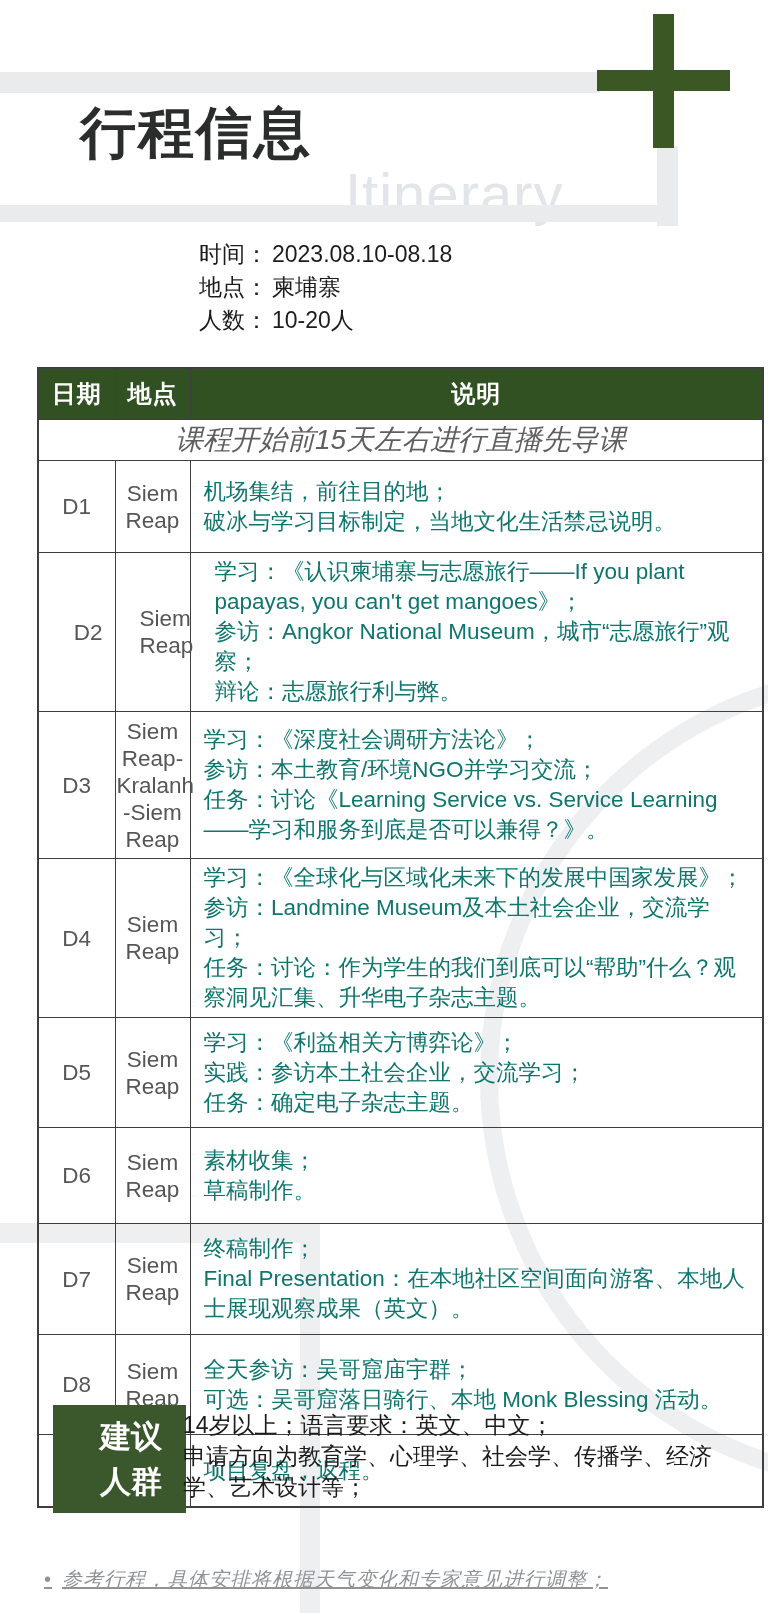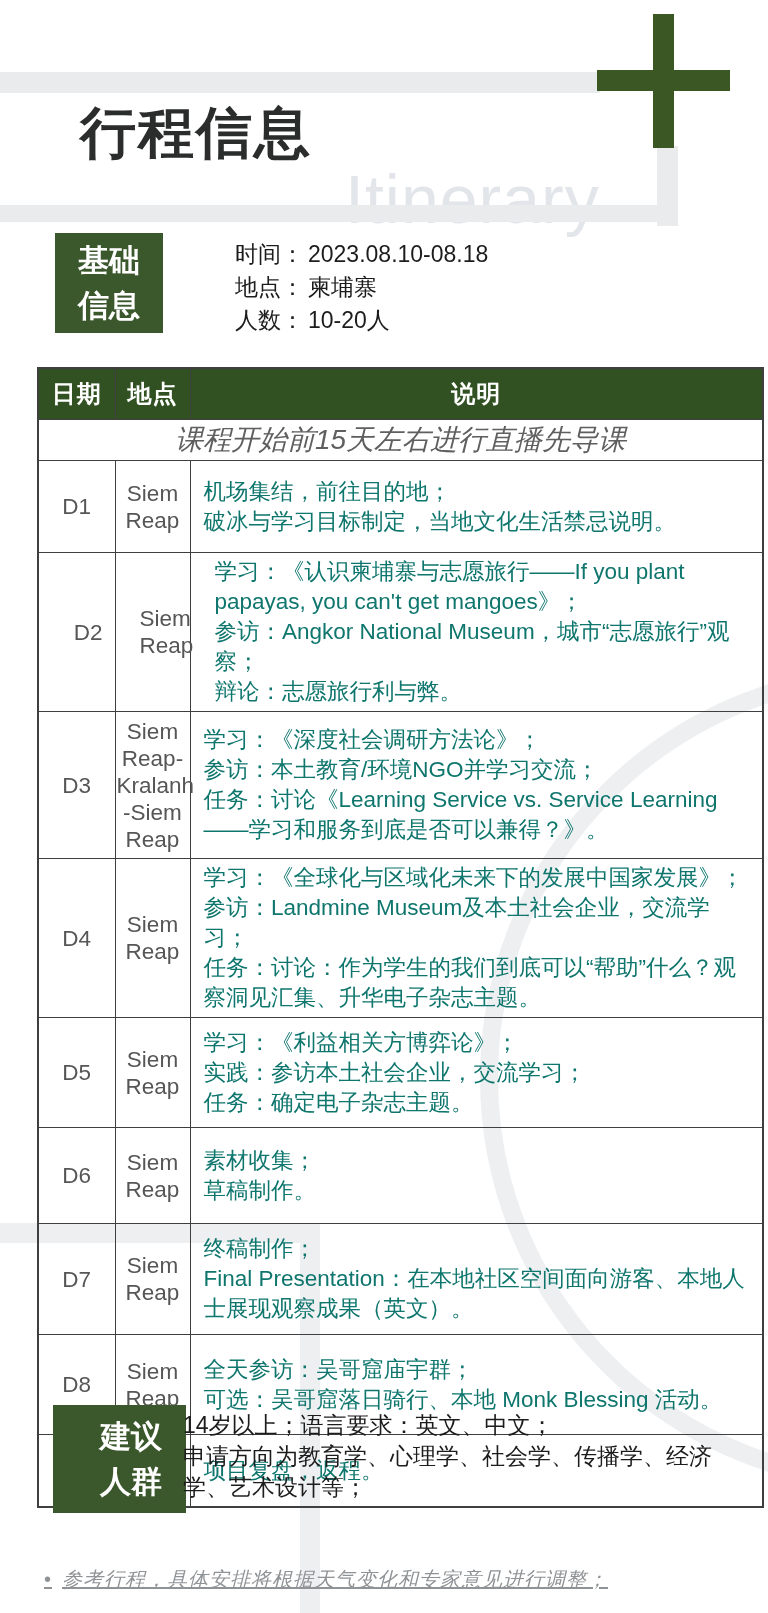--- a/index.html
+++ b/index.html
@@ -6,41 +6,41 @@
   body{font-family:"Liberation Sans","DejaVu Sans",sans-serif;background:#ffffff;}
   .page{position:relative;width:768px;height:1613px;background:#ffffff;overflow:hidden;}
 
   
   .band{position:absolute;background:#e9ebed;}
   .band-a{left:0;top:72px;width:600px;height:21px;}
   .band-b{left:0;top:205px;width:678px;height:17px;}
   .strip-tr{left:657px;top:146px;width:21px;height:80px;}
   .plus-v{position:absolute;left:653px;top:14px;width:21px;height:134px;background:#3b5723;}
   .plus-h{position:absolute;left:597px;top:70px;width:133px;height:21px;background:#3b5723;}
-  .watermark{position:absolute;left:345px;top:160px;font-size:68px;font-weight:400;
+  .watermark{position:absolute;left:345px;top:160px;font-size:58px;font-weight:400;
              color:#e2e5e9;letter-spacing:1px;white-space:nowrap;}
   .decor-square{position:absolute;left:-120px;top:1223px;width:400px;height:600px;
                 border:20px solid #edeff1;}
   .decor-circle{position:absolute;left:480px;top:665px;width:790px;height:790px;
                 border:18px solid #edeff1;border-radius:50%;}
 
   
   .page-title{position:absolute;left:80px;top:96px;font-size:56px;font-weight:700;
               color:#2a2d2b;letter-spacing:2px;}
 
   
   .green-box{position:absolute;background:#3b572c;color:#ffffff;font-weight:700;
              font-size:31px;line-height:45px;text-align:center;
              display:flex;align-items:center;justify-content:center;}
   .box-basic{left:55px;top:233px;width:108px;height:100px;}
   .box-basic .bx,.box-suggest .bx{width:70px;}
   .box-suggest{left:53px;top:1405px;width:110px;height:108px;padding-left:23px;}
   .info-list{position:absolute;left:199px;top:238px;font-size:23px;color:#1c1c1c;}
   .info-row{height:33px;line-height:33px;white-space:nowrap;}
-  .info-row .lbl{margin-right:4px;margin-left:36px;}
+  .info-row .lbl{margin-right:4px;}
 
   
   table.itin{position:absolute;left:37px;top:367px;width:725px;border-collapse:collapse;
              table-layout:fixed;background:transparent;border:2px solid #3f3f3f;}
   table.itin td,table.itin th{border:1px solid #3f3f3f;vertical-align:middle;}
   th.hdr{background:#315122;color:#ffffff;font-size:24px;font-weight:700;height:48px;
          letter-spacing:1px;}
   tr.note-row td{height:38px;text-align:center;font-style:italic;color:#5f5f5f;font-size:28px;}
   td.day,td.loc{text-align:center;color:#565656;font-size:22.5px;line-height:27px;padding:0 1px;}
   td.desc{color:#0f766e;font-size:22.5px;line-height:30px;padding:4px 8px 4px 13px;
@@ -65,23 +65,20 @@
   <div class="watermark">Itinerary</div>
   <div class="band band-b"></div>
   <div class="band strip-tr"></div>
   <div class="plus-v"></div>
   <div class="plus-h"></div>
   <div class="decor-square"></div>
   <div class="decor-circle"></div>
 
   <div class="page-title">行程信息</div>
 
-  <div class="green-box box-basic">
-    <div class="bx">基础信息</div>
-  </div>
   <div class="info-list">
     <div class="info-row">
       <span class="lbl">时间：</span><span class="val">2023.08.10-08.18</span>
     </div>
     <div class="info-row">
       <span class="lbl">地点：</span><span class="val">柬埔寨</span>
     </div>
     <div class="info-row">
       <span class="lbl">人数：</span><span class="val">10-20人</span>
     </div>

